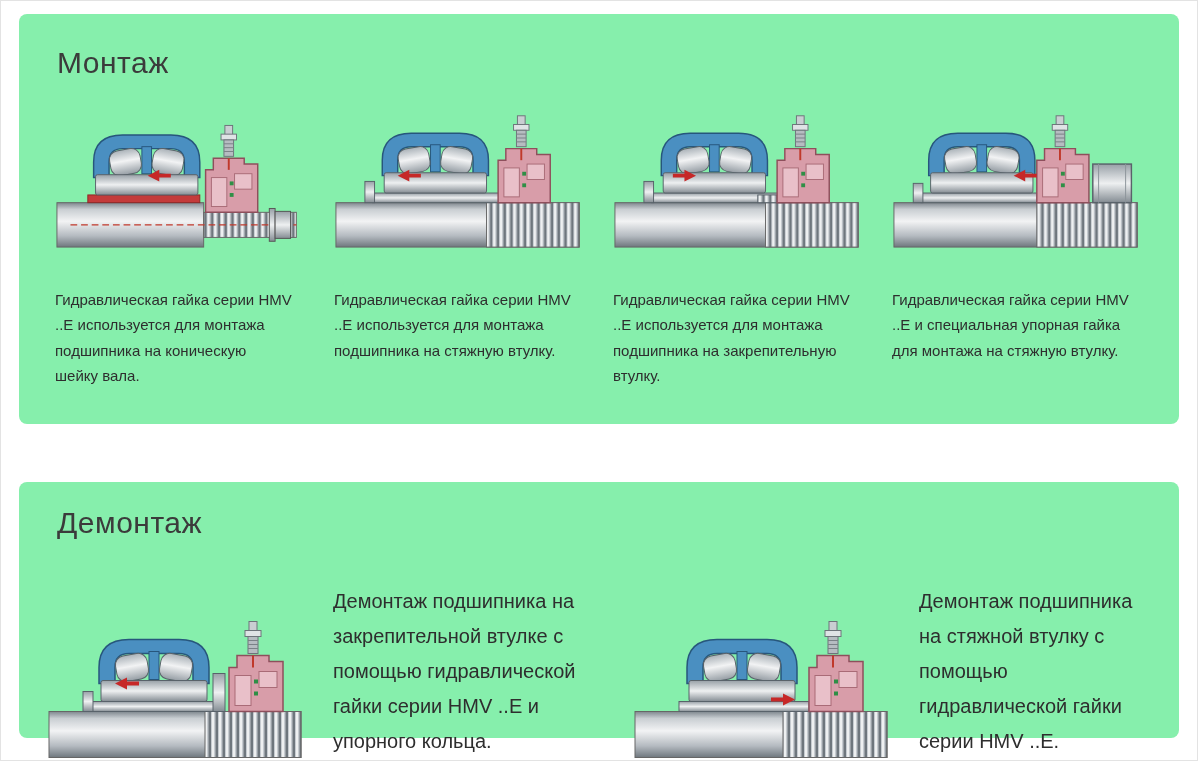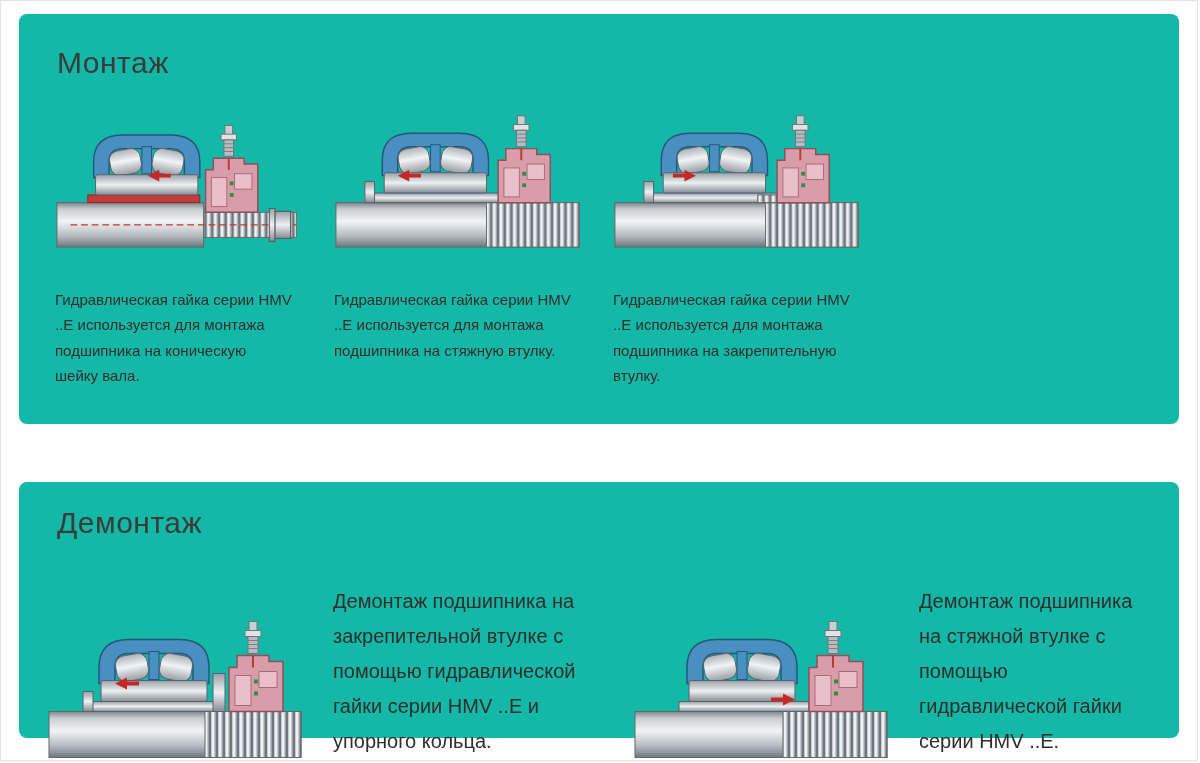--- a/index.html
+++ b/index.html
@@ -2,21 +2,21 @@
 <html><head>
 <meta charset="utf-8">
 <style>
   html,body{margin:0;padding:0;}
   body{
     width:1200px;height:763px;overflow:hidden;background:#ffffff;
     font-family:"Liberation Sans",sans-serif;color:#2f2f2f;
   }
   .frame{width:1198px;height:761px;border:1px solid #e3e3e3;box-sizing:border-box;}
   .panel{
-    background:#14b8a6;border-radius:8px;margin:16px 18px;box-sizing:border-box;
+    background:#86efac;border-radius:8px;margin:16px 18px;box-sizing:border-box;
   }
   .panel-mount{margin-top:13px;height:410px;padding:32px 28px 0;}
   .panel-dismount{margin-top:58px;height:256px;padding:24px 28px 0;}
   .section-title{
     font-size:30px;font-weight:400;color:#3b3b3b;margin:0 0 30px 10px;letter-spacing:.5px;
   }
   .grid{display:grid;grid-template-columns:repeat(4,1fr);column-gap:28px;padding:0 8px;}
   .cell{min-width:0;}
   .illu{width:100%;max-width:260px;height:auto;display:block;}
   .caption{
@@ -129,20 +129,34 @@
           <rect x="40" y="86" width="136" height="10" fill="url(#steelV2)" stroke="#59626a" stroke-width="1"></rect>
           <rect x="150" y="88" width="60" height="8" fill="url(#thr)" stroke="#59626a" stroke-width="1"></rect>
           <rect x="32" y="74" width="10" height="22" fill="url(#steelV2)" stroke="#59626a" stroke-width="1"></rect>
           <use href="#bearing" x="50" y="22"></use>
           <use href="#hnut" x="170" y="36"></use>
           <use href="#arrowR" x="62" y="62"></use>
         </svg>
         <p class="caption">Гидравлическая гайка серии HMV ..E используется для монтажа подшипника на закрепительную втулку.</p>
       </div>
 
+      <div class="cell">
+        <svg class="illu" viewBox="0 0 260 158">
+          <rect x="2" y="96" width="252" height="46" fill="url(#steelV)" stroke="#666" stroke-width="1"></rect>
+          <rect x="150" y="96" width="104" height="46" fill="url(#thr)" stroke="#666" stroke-width="1"></rect>
+          <rect x="30" y="86" width="140" height="10" fill="url(#steelV2)" stroke="#59626a" stroke-width="1"></rect>
+          <rect x="22" y="76" width="10" height="20" fill="url(#steelV2)" stroke="#59626a" stroke-width="1"></rect>
+          <use href="#bearing" x="38" y="22"></use>
+          <use href="#hnut" x="150" y="36"></use>
+          <rect x="208" y="56" width="40" height="40" fill="url(#steelV2)" stroke="#59626a" stroke-width="1.5"></rect>
+          <path d="M214,56 V96 M242,56 V96" stroke="#8b9399" stroke-width="1" fill="none"></path>
+          <use href="#arrowL" x="126" y="62"></use>
+        </svg>
+        <p class="caption">Гидравлическая гайка серии HMV ..E и специальная упорная гайка для монтажа на стяжную втулку.</p>
+      </div>
 
     </div>
   </section>
 
   <section class="panel panel-dismount">
     <h2 class="section-title">Демонтаж</h2>
 
     <div class="drow">
 
       <div class="dgroup">
@@ -161,19 +175,19 @@
 
       <div class="dgroup">
         <svg class="illu dillu" viewBox="0 0 260 158">
           <rect x="2" y="96" width="252" height="46" fill="url(#steelV)" stroke="#666" stroke-width="1"></rect>
           <rect x="150" y="96" width="104" height="46" fill="url(#thr)" stroke="#666" stroke-width="1"></rect>
           <rect x="46" y="86" width="130" height="10" fill="url(#steelV2)" stroke="#59626a" stroke-width="1"></rect>
           <use href="#bearing" x="54" y="22"></use>
           <use href="#hnut" x="176" y="36"></use>
           <use href="#arrowR" x="138" y="78"></use>
         </svg>
-        <p class="dcaption">Демонтаж подшипника на стяжной втулке с помощью гидравлической гайки серии HMV ..E.</p>
+        <p class="dcaption">Демонтаж подшипника на стяжной втулку с помощью гидравлической гайки серии HMV ..E.</p>
       </div>
 
     </div>
   </section>
 
 </div>
 
 </body></html>

